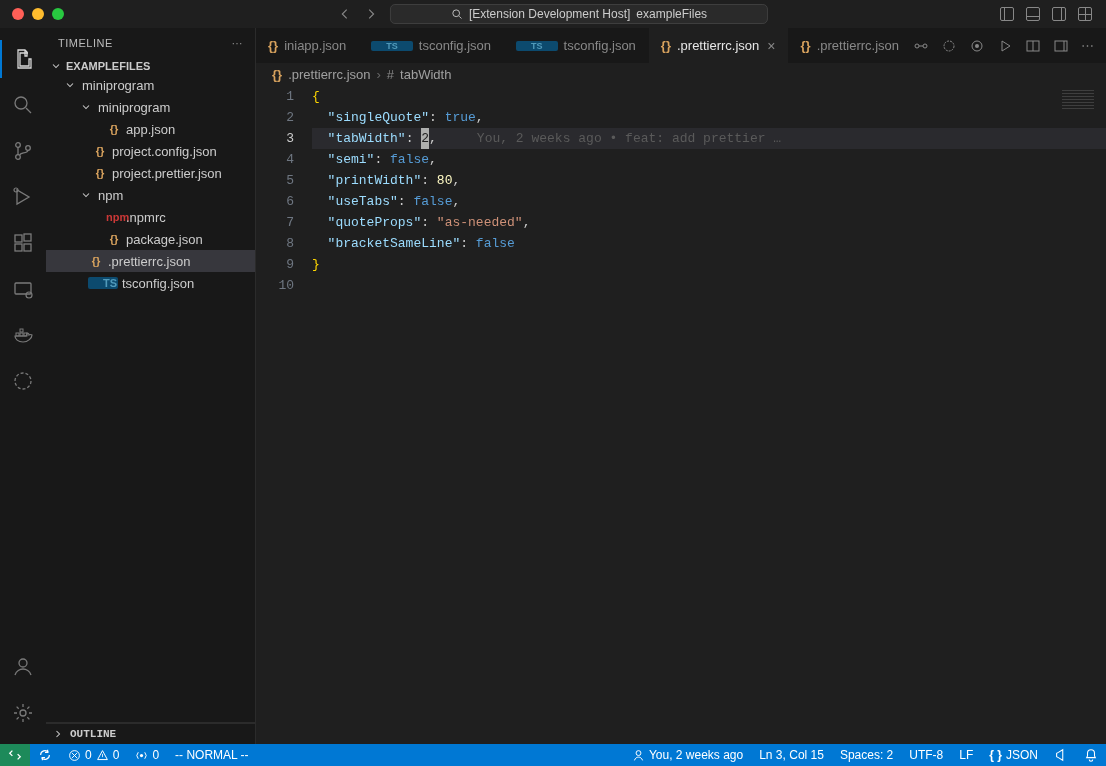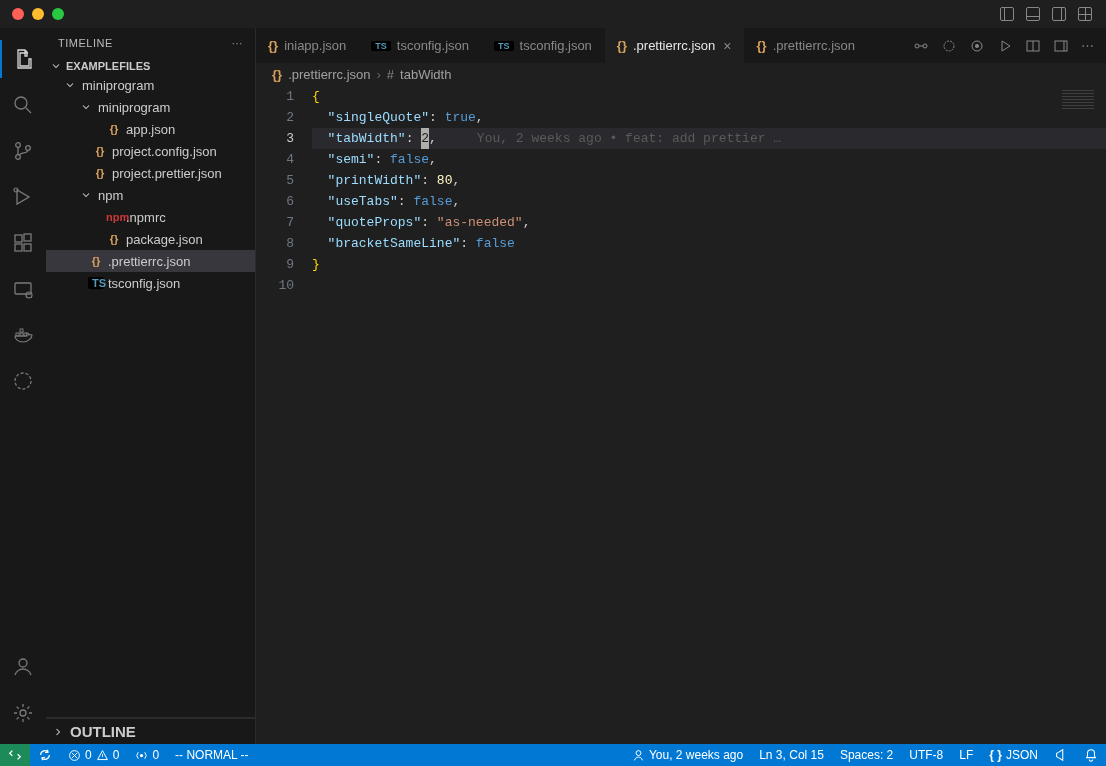--- a/index.html
+++ b/index.html
@@ -132,33 +132,34 @@
   color: #ccc;
   cursor: pointer;
   height: 22px;
 }
 .tree-item.active {
   background: #37373d;
 }
 .tree-item .chev { width: 14px; color: #ccc; font-size: 12px; text-align:center;}
 .tree-item .ficon { width: 16px; text-align:center; font-size: 11px;}
 .icon-json { color: #d9a35e; font-weight: bold;}
-.icon-ts { color: #519aba; font-weight: bold; background:#000000; border-radius:2px; padding:0 4px; font-size:9px;}
+.icon-ts { color: #519aba; font-weight: bold; background:#0c4a6e; border-radius:2px; padding:0 15px; font-size:9px;}
 .icon-npm { color: #cb3837; font-weight: bold; font-size:9px;}
 .sidebar-bottom { margin-top: auto; border-top: 1px solid #2b2b2b;}
 .collapsible-section {
   display: flex;
   align-items: center;
   gap: 6px;
   padding: 4px 6px;
-  font-size: 15px;
+  font-size: 11px;
   font-weight: 700;
   color: #ccc;
   border-top: 1px solid #2b2b2b;
   cursor: pointer;
+  font-family: Liberation Mono, monospace;
 }
 
 .editor-area {
   flex: 1;
   display: flex;
   flex-direction: column;
   background: #1f1f1f;
   min-width: 0;
 }
 .tabs {
@@ -277,20 +278,42 @@
 .chev-r { display:inline-block; }
 </style>
 </head>
 <body>
 
 <div class="titlebar">
   <div class="traffic-lights">
     <div class="traffic-light tl-red"></div>
     <div class="traffic-light tl-yellow"></div>
     <div class="traffic-light tl-green"></div>
+  </div>
+  <div class="titlebar-center">
+    <div class="nav-arrows">
+      <span>
+        <svg width="14" height="14" viewBox="0 0 16 16">
+            <path d="M10 3 L5 8 L10 13" stroke="currentColor" stroke-width="1.3" fill="none"></path>
+          </svg>
+      </span>
+      <span>
+        <svg width="14" height="14" viewBox="0 0 16 16">
+            <path d="M6 3 L11 8 L6 13" stroke="currentColor" stroke-width="1.3" fill="none"></path>
+          </svg>
+      </span>
+    </div>
+    <div class="search-box">
+      <svg width="12" height="12" viewBox="0 0 16 16">
+          <circle cx="7" cy="7" r="4.5" stroke="#ccc" stroke-width="1.2" fill="none"></circle>
+          <line x1="11" y1="11" x2="14" y2="14" stroke="#ccc" stroke-width="1.2"></line>
+        </svg>
+      <span>[Extension Development Host]</span>
+      <span>exampleFiles</span>
+    </div>
   </div>
   <div class="titlebar-right">
     <div class="layout-icon left"></div>
     <div class="layout-icon bottom"></div>
     <div class="layout-icon right"></div>
     <div class="layout-icon grid"></div>
   </div>
 </div>
 
 <div class="main-container">

